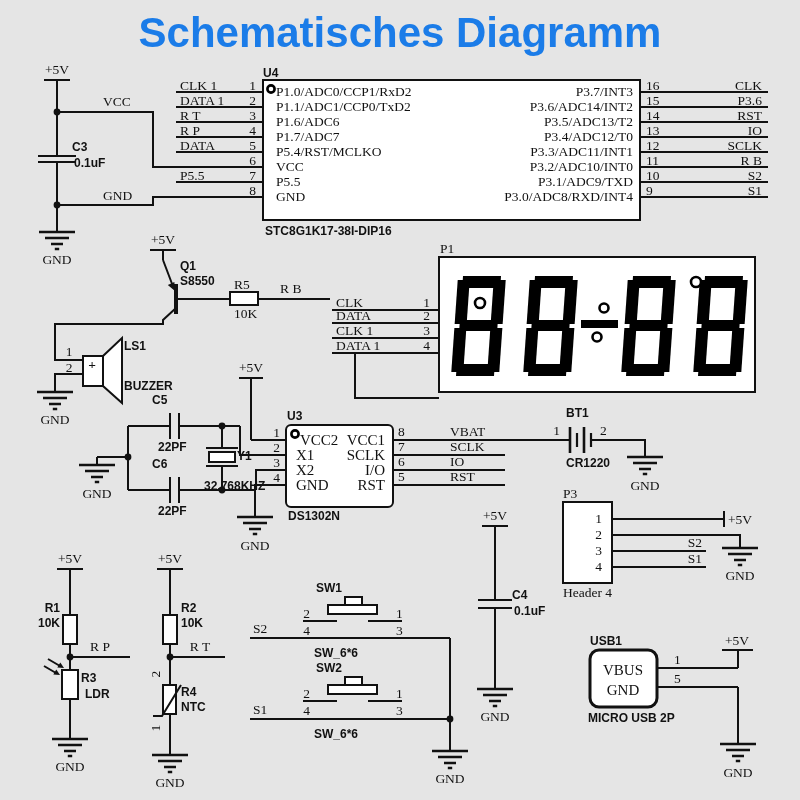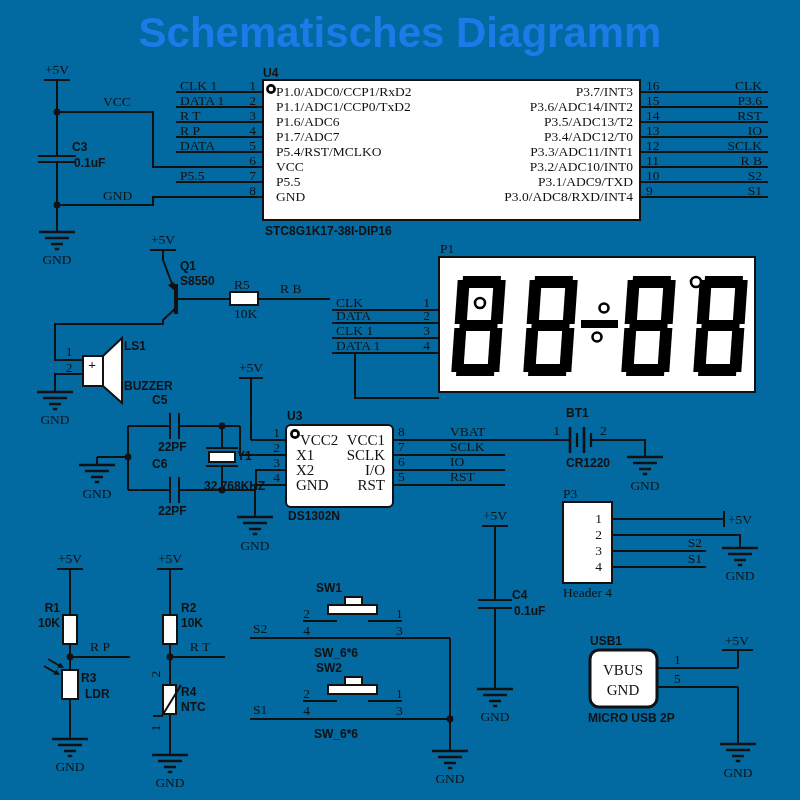--- a/index.html
+++ b/index.html
@@ -1,16 +1,16 @@
 <!DOCTYPE html>
 <html><head>
 <meta charset="utf-8">
 <style>
   html,body{margin:0;padding:0;background:#ffffff;}
-  .page{position:relative;width:800px;height:800px;background:#0369a1;overflow:hidden;}
+  .page{position:relative;width:800px;height:800px;background:#e5e5e5;overflow:hidden;}
   svg{display:block;}
   .title{font-family:"Liberation Sans",sans-serif;font-weight:800;font-size:42px;letter-spacing:0px;}
   .ser{font-family:"Liberation Serif",serif;font-size:13.5px;fill:#111;}
   .serbig{font-family:"Liberation Serif",serif;font-size:15px;fill:#111;}
   .san{font-family:"Liberation Sans",sans-serif;font-weight:700;font-size:12px;fill:#111;}
   .wire{stroke:#111;stroke-width:2;fill:none;}
   .thick{stroke:#111;stroke-width:4;fill:none;}
   .box{stroke:#111;stroke-width:2;fill:#fff;}
   .box3{stroke:#111;stroke-width:3;fill:#fff;}
   .dot{fill:#111;}

